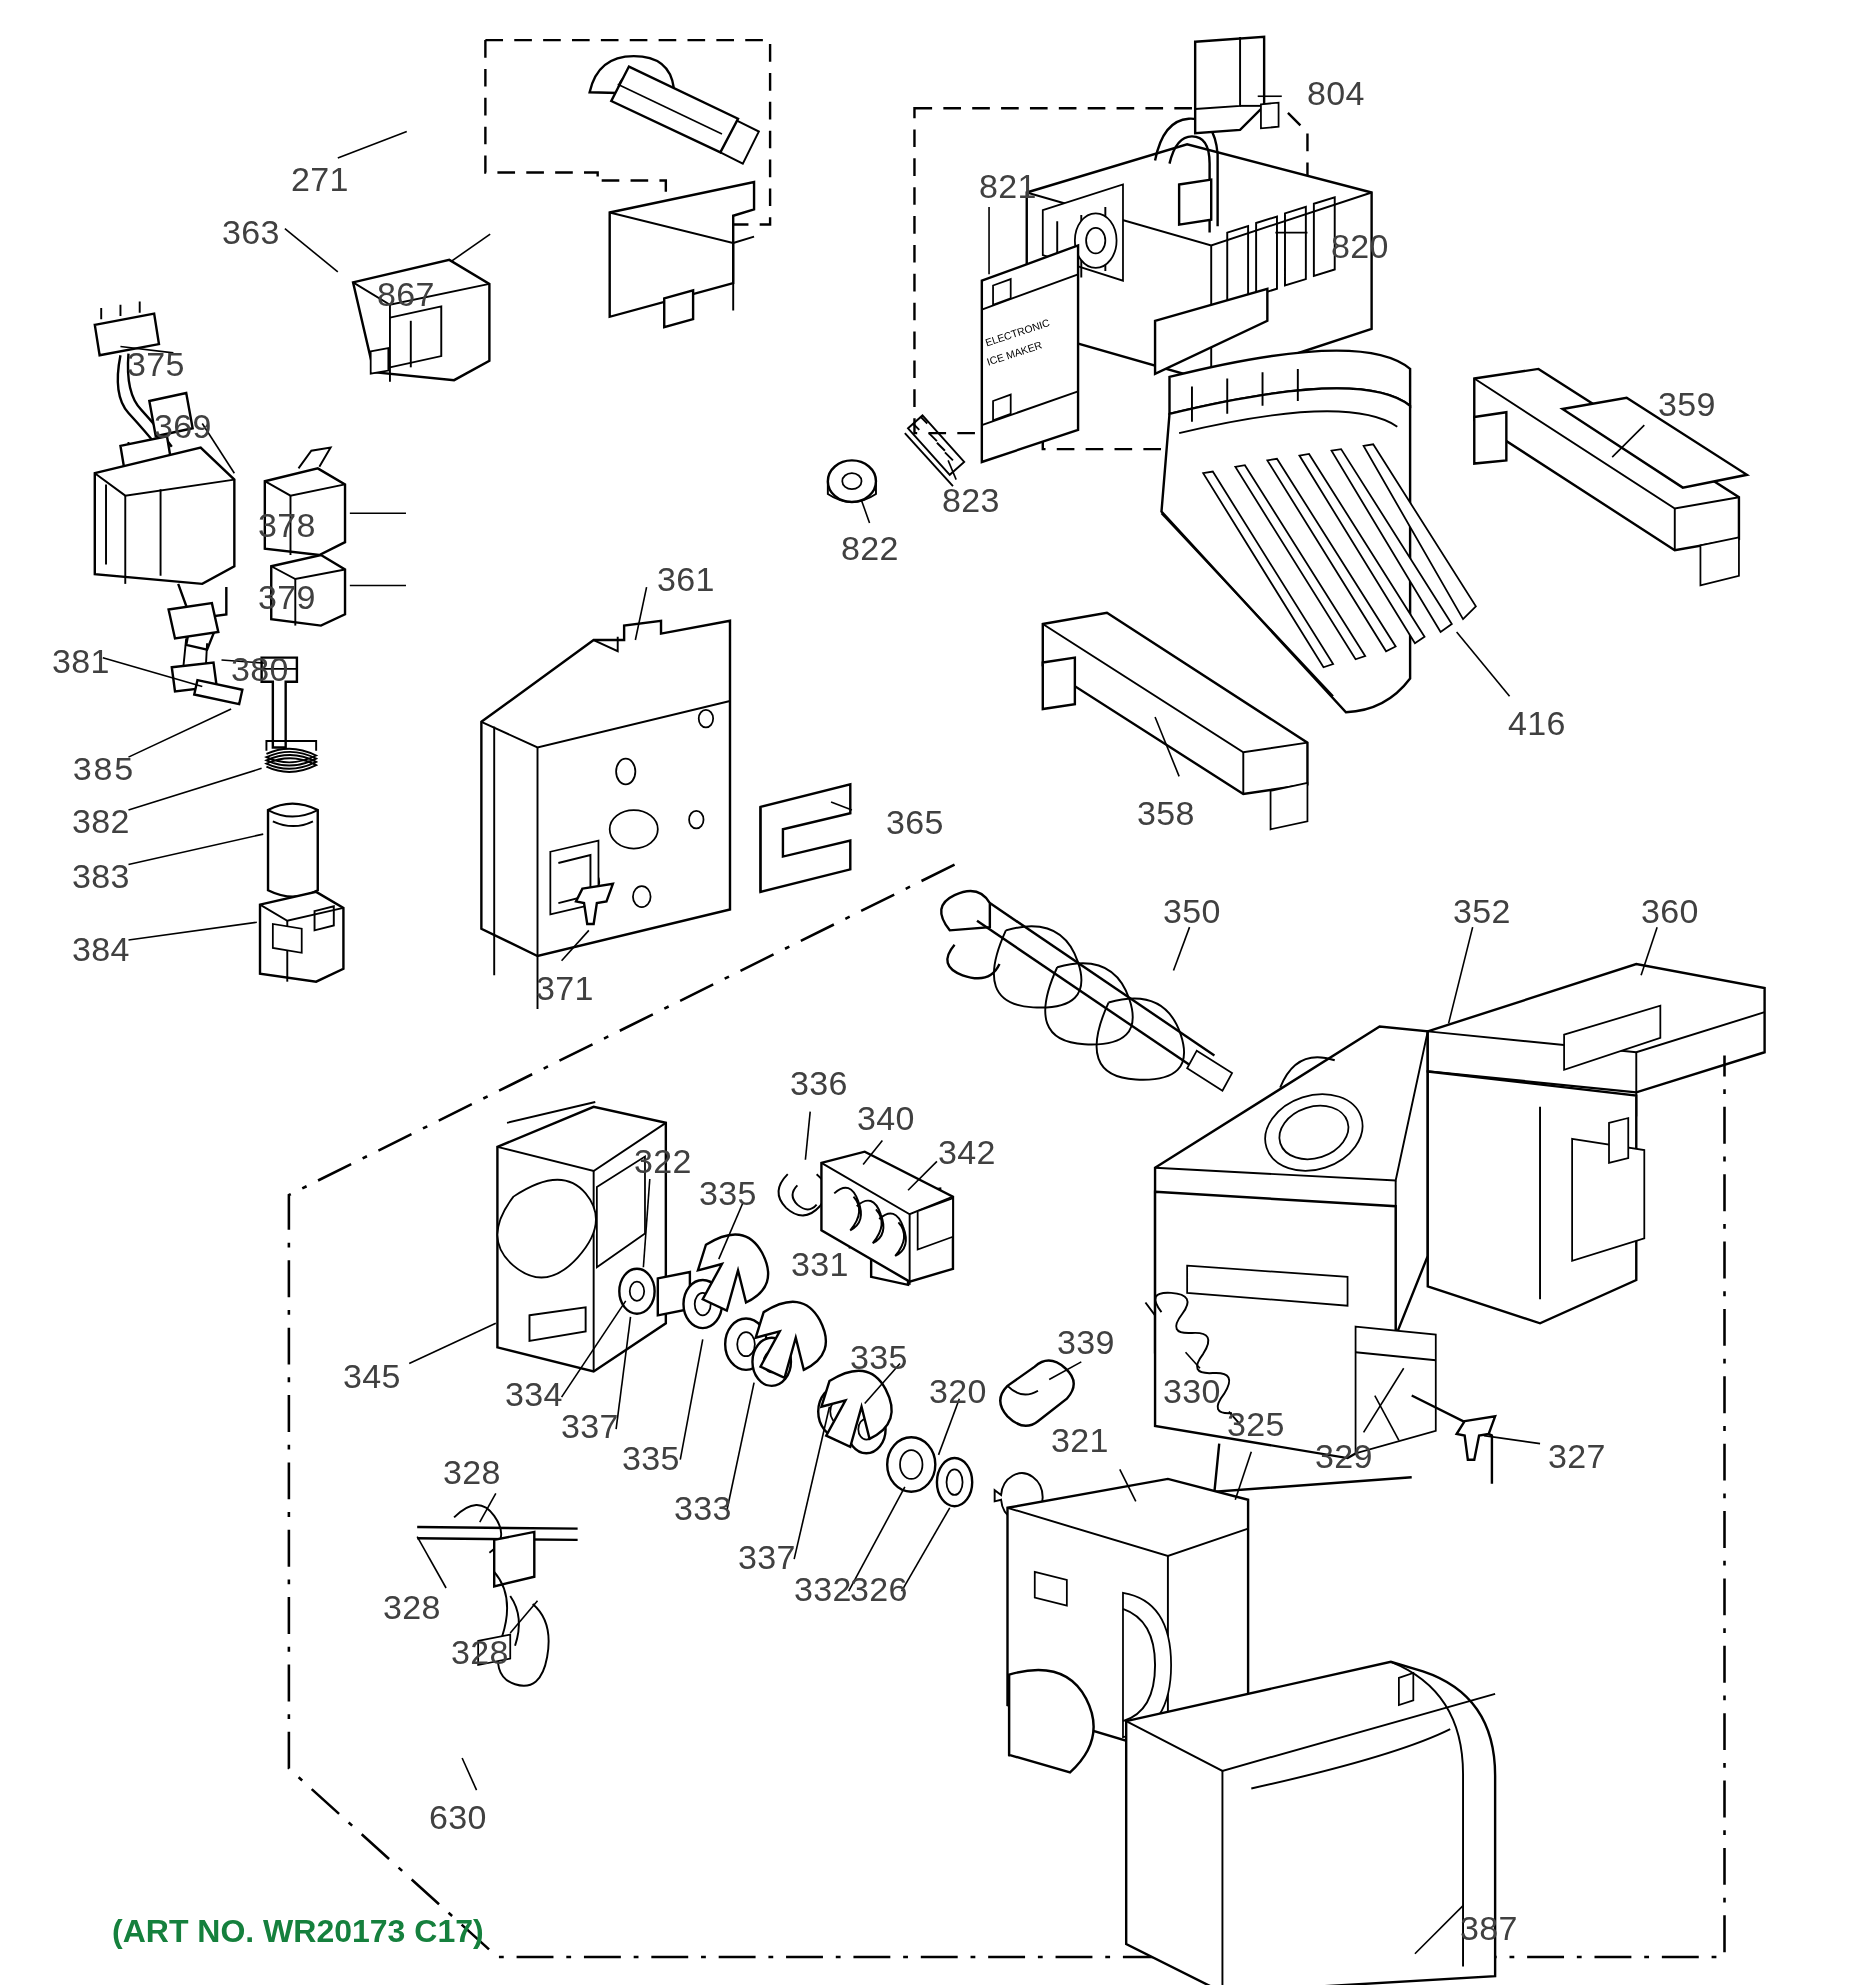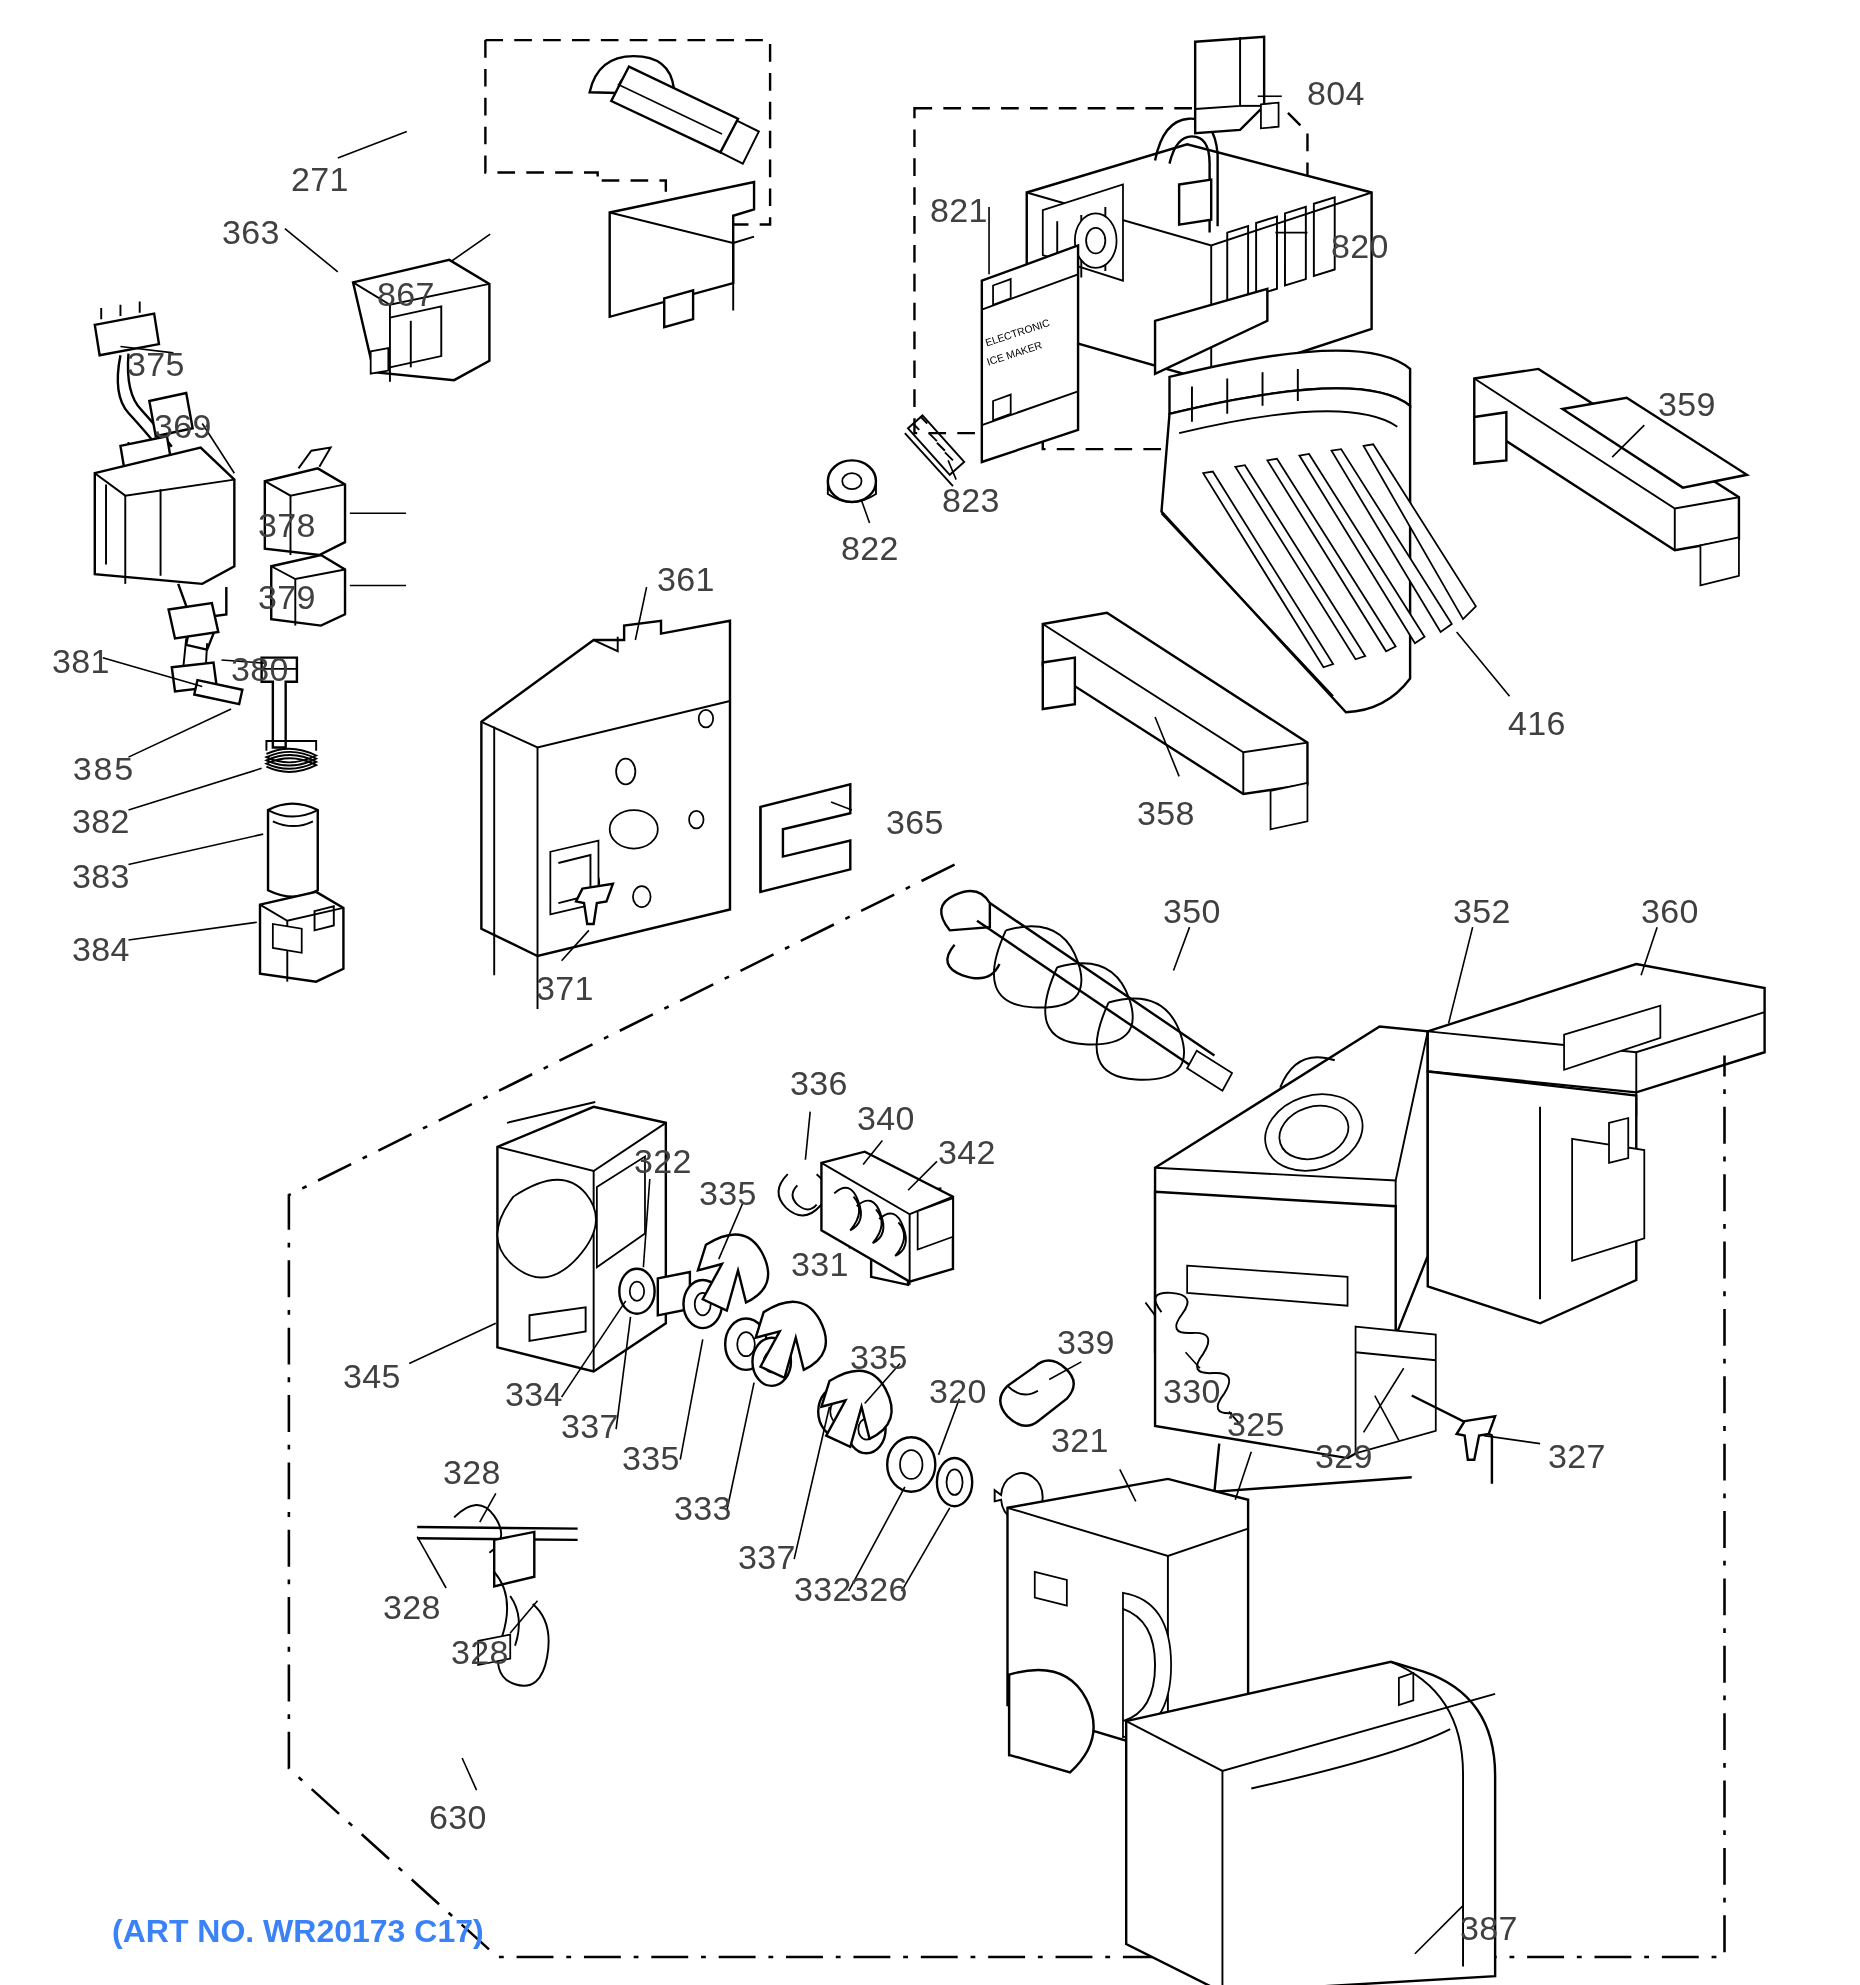--- a/index.html
+++ b/index.html
@@ -1,19 +1,19 @@
 <!DOCTYPE html>
 <html style="font-size:13px"><head>
 <meta charset="utf-8">
 <style>
   html,body{margin:0;padding:0;background:#ffffff;}
   body{font-family:"Liberation Sans", sans-serif;}
   #sheet{position:relative;width:1861px;height:1985px;background:#fff;overflow:hidden;}
   .lbl{position:absolute;font-family:"Liberation Sans",sans-serif;font-size:34px;color:#404040;white-space:nowrap;letter-spacing:0.4px;}
-  .artno{position:absolute;font-family:"Liberation Sans",sans-serif;font-size:32px;font-weight:bold;color:#3b82f6;white-space:nowrap;}
+  .artno{position:absolute;font-family:"Liberation Sans",sans-serif;font-size:32px;font-weight:bold;color:#15803d;white-space:nowrap;}
   svg.layer{position:absolute;left:0;top:0;width:1861px;height:1985px;}
   .ln{stroke:#000;stroke-width:3;fill:none;}
   .ln2{stroke:#000;stroke-width:2.4;fill:none;}
   .thin{stroke:#000;stroke-width:2;fill:none;}
   .dash{stroke:#000;stroke-width:3;fill:none;stroke-dasharray:22 14;}
   .dashdot{stroke:#000;stroke-width:3.2;fill:none;stroke-dasharray:46 16 6 16;}
   .fillw{fill:#fff;stroke:#000;stroke-width:3;}
   .fillw2{fill:#fff;stroke:#000;stroke-width:2.2;}
   .tinytext{font-family:"Liberation Sans",sans-serif;font-size:13px;fill:#000;}
 </style>
@@ -432,21 +432,21 @@
   <div class="lbl" style="left:52px;top:642px;">381</div>
   <div class="lbl" style="left:231px;top:650px;">380</div>
   <div class="lbl" style="left:72px;top:752px;font-family:Liberation Mono, monospace;">385</div>
   <div class="lbl" style="left:72px;top:802px;">382</div>
   <div class="lbl" style="left:72px;top:857px;">383</div>
   <div class="lbl" style="left:72px;top:930px;">384</div>
   <div class="lbl" style="left:657px;top:560px;">361</div>
   <div class="lbl" style="left:886px;top:803px;">365</div>
   <div class="lbl" style="left:536px;top:969px;">371</div>
   <div class="lbl" style="left:1307px;top:74px;">804</div>
-  <div class="lbl" style="left:930px;top:167px;margin-top:24px;">821</div>
+  <div class="lbl" style="left:979px;top:167px;">821</div>
   <div class="lbl" style="left:1331px;top:227px;">820</div>
   <div class="lbl" style="left:942px;top:481px;">823</div>
   <div class="lbl" style="left:841px;top:529px;">822</div>
   <div class="lbl" style="left:1658px;top:385px;">359</div>
   <div class="lbl" style="left:1508px;top:704px;">416</div>
   <div class="lbl" style="left:1137px;top:794px;">358</div>
   <div class="lbl" style="left:1163px;top:892px;">350</div>
   <div class="lbl" style="left:1453px;top:892px;">352</div>
   <div class="lbl" style="left:1641px;top:892px;">360</div>
   <div class="lbl" style="left:791px;top:1245px;">331</div>

